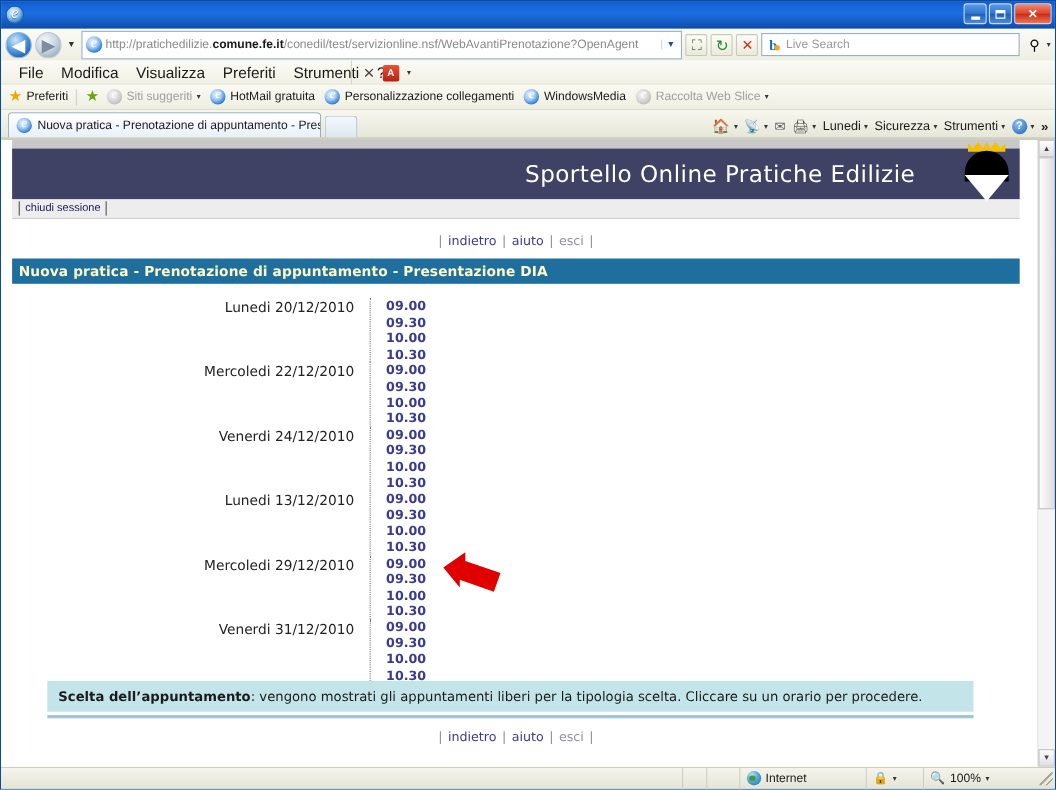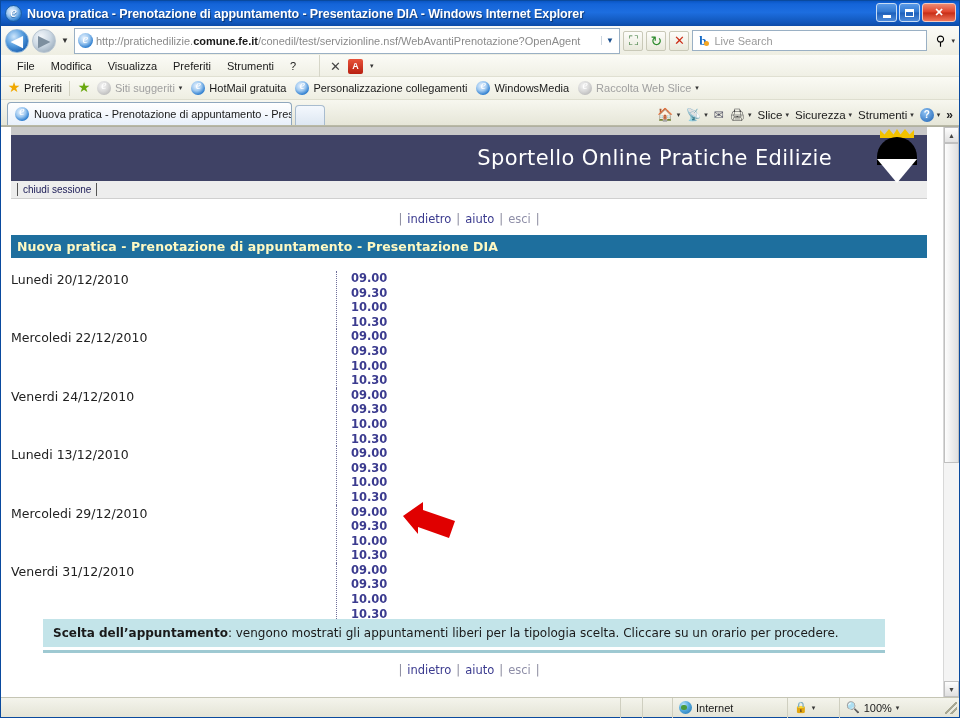--- a/index.html
+++ b/index.html
@@ -159,21 +159,21 @@
 
   
   .menubar {
     height: 22px; display: flex; align-items: center;
     background: linear-gradient(to bottom,#fbfbf6,#f0f0e5);
     border-bottom: 1px solid #e0e0d2;
     padding-left: 8px; flex: 0 0 22px;
     position: relative;
   }
   .menu-item {
-    font-size: 11px; color: #1a1a1a;
+    font-size: 14px; color: #1a1a1a;
     padding: 2px 8px; cursor: pointer; white-space: nowrap;
   }
   .menu-right {
     position: absolute; right: 0; top: 0; height: 22px;
     display: flex; align-items: center; gap: 7px;
     padding-right: 540px;
     border-left: 1px solid #d6d6c8;
     padding-left: 10px;
     left: 318px;
   }
@@ -355,20 +355,21 @@
     position: relative;
     padding-top: 13px;
   }
   .slot-row {
     display: flex;
     align-items: flex-start;
     margin-bottom: 0;
   }
   .slot-date {
     width: 325px;
+    text-align: right;
     padding-right: 14px;
     font-size: 12.5px;
     color: #222;
     font-family: "DejaVu Sans", sans-serif;
     padding-top: 1px;
   }
   .slot-times {
     border-left: 1px dotted #6e6e9a;
     padding-left: 14px;
     display: flex; flex-direction: column;
@@ -470,21 +471,20 @@
       linear-gradient(135deg, transparent 70%, #a8a894 70%, #a8a894 80%, transparent 80%);
   }
 </style>
 </head>
 <body>
 
 <div id="app">
 
   <div class="titlebar">
     <span class="tb-icon"></span>
-    <span class="tb-title">Nuova pratica - Prenotazione di appuntamento - Presentazione DIA - Windows Internet Explorer</span>
     <div class="tb-buttons">
       <div class="tb-btn">
           <i class="min-glyph"></i>
         </div>
       <div class="tb-btn">
           <i class="max-glyph"></i>
         </div>
       <div class="tb-btn close">✕</div>
     </div>
   </div>
@@ -581,21 +581,21 @@
           <span class="tiny-caret">▾</span>
         </span>
       <span class="cmd">
           <span class="mail-icon">✉</span>
         </span>
       <span class="cmd">
           <span class="print-icon">🖨</span>
           <span class="tiny-caret">▾</span>
         </span>
       <span class="cmd">
-          <span>Slice</span>
+          <span>Lunedi</span>
           <span class="tiny-caret">▾</span>
         </span>
       <span class="cmd">
           <span>Sicurezza</span>
           <span class="tiny-caret">▾</span>
         </span>
       <span class="cmd">
           <span>Strumenti</span>
           <span class="tiny-caret">▾</span>
         </span>

